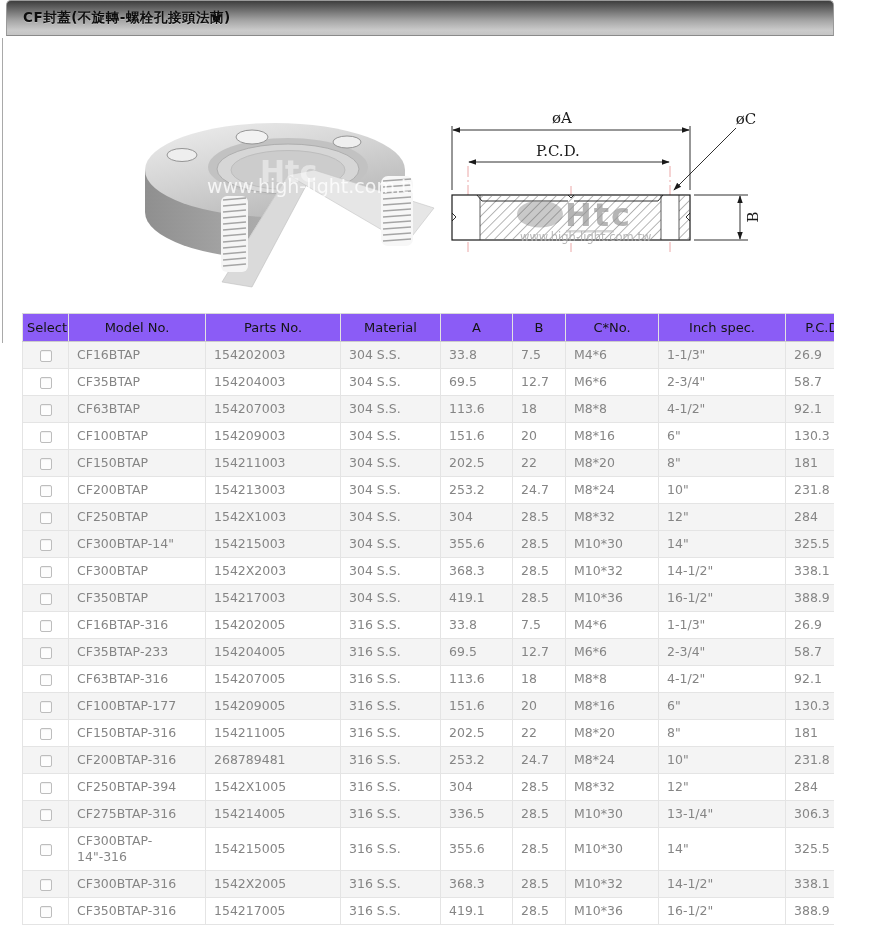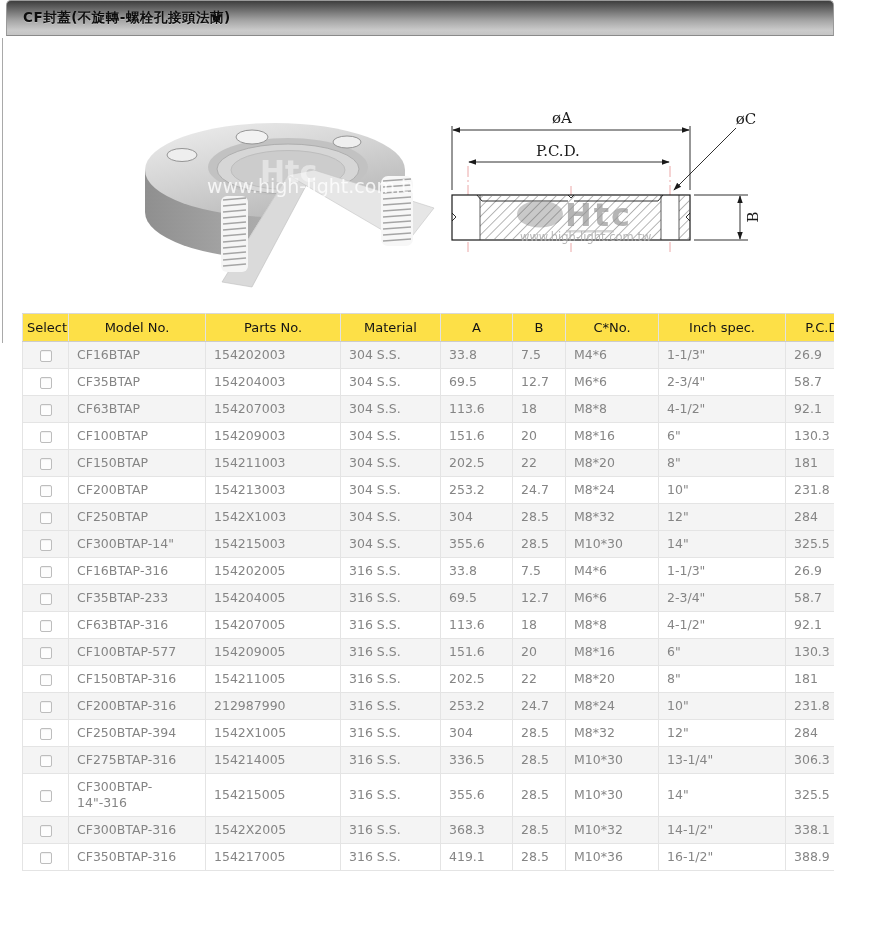--- a/index.html
+++ b/index.html
@@ -27,21 +27,21 @@
   #flange-3d { position:absolute; left:100px; top:90px; }
   #flange-section { position:absolute; left:440px; top:100px; }
   
   #spec-table {
     position:absolute; left:22px; top:313px; width:840px;
     border-collapse:collapse; table-layout:fixed;
     font-size:12.5px;
   }
   #spec-table th {
     font-weight:normal; color:#141414; font-size:13px; text-align:center;
-    padding:6px 4px; background:#fde047;
+    padding:6px 4px; background:#8b5cf6;
     border:1px solid #e2e2e2; border-top:1px solid #d8d8d8; border-bottom:1px solid #cccccc;
     white-space:nowrap;
   }
   #spec-table td {
     color:#858585; padding:5px 8px; border:1px solid #e4e4e4;
     line-height:16px; vertical-align:middle; overflow:hidden;
   }
   #spec-table tr.alt td { background:#f4f4f4; }
   #spec-table td.c-sel { text-align:center; padding:5px 2px; }
   .cb {
@@ -319,20 +319,46 @@
       <td>355.6</td>
       <td>28.5</td>
       <td>M10*30</td>
       <td>14"</td>
       <td>325.5</td>
     </tr>
         <tr>
       <td class="c-sel">
         <span class="cb"></span>
       </td>
+      <td>CF300BTAP</td>
+      <td>1542X2003</td>
+      <td>304 S.S.</td>
+      <td>368.3</td>
+      <td>28.5</td>
+      <td>M10*32</td>
+      <td>14-1/2"</td>
+      <td>338.1</td>
+    </tr>
+        <tr class="alt">
+      <td class="c-sel">
+        <span class="cb"></span>
+      </td>
+      <td>CF350BTAP</td>
+      <td>154217003</td>
+      <td>304 S.S.</td>
+      <td>419.1</td>
+      <td>28.5</td>
+      <td>M10*36</td>
+      <td>16-1/2"</td>
+      <td>388.9</td>
+    </tr>
+        <tr>
+      <td class="c-sel">
+        <span class="cb"></span>
+      </td>
       <td>CF16BTAP-316</td>
       <td>154202005</td>
       <td>316 S.S.</td>
       <td>33.8</td>
       <td>7.5</td>
       <td>M4*6</td>
       <td>1-1/3"</td>
       <td>26.9</td>
     </tr>
         <tr class="alt">
@@ -358,21 +384,21 @@
       <td>113.6</td>
       <td>18</td>
       <td>M8*8</td>
       <td>4-1/2"</td>
       <td>92.1</td>
     </tr>
         <tr class="alt">
       <td class="c-sel">
         <span class="cb"></span>
       </td>
-      <td>CF100BTAP-577</td>
+      <td>CF100BTAP-177</td>
       <td>154209005</td>
       <td>316 S.S.</td>
       <td>151.6</td>
       <td>20</td>
       <td>M8*16</td>
       <td>6"</td>
       <td>130.3</td>
     </tr>
         <tr>
       <td class="c-sel">
@@ -385,21 +411,21 @@
       <td>22</td>
       <td>M8*20</td>
       <td>8"</td>
       <td>181</td>
     </tr>
         <tr class="alt">
       <td class="c-sel">
         <span class="cb"></span>
       </td>
       <td>CF200BTAP-316</td>
-      <td>212987990</td>
+      <td>268789481</td>
       <td>316 S.S.</td>
       <td>253.2</td>
       <td>24.7</td>
       <td>M8*24</td>
       <td>10"</td>
       <td>231.8</td>
     </tr>
         <tr>
       <td class="c-sel">
         <span class="cb"></span>

